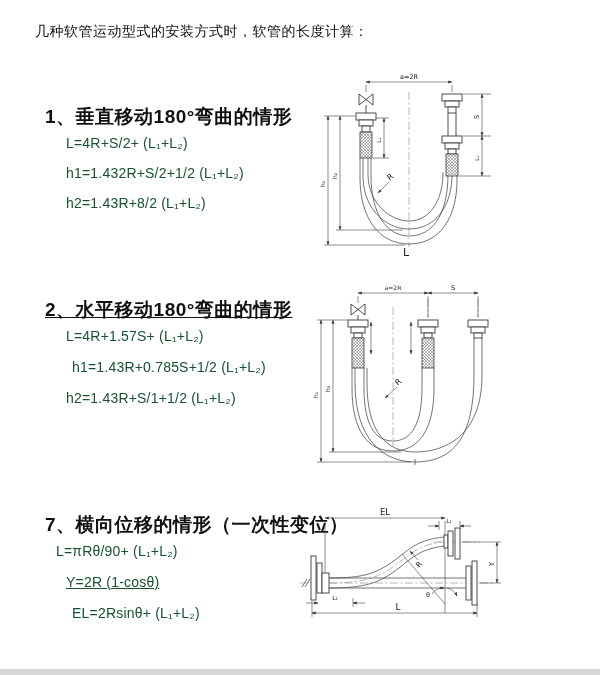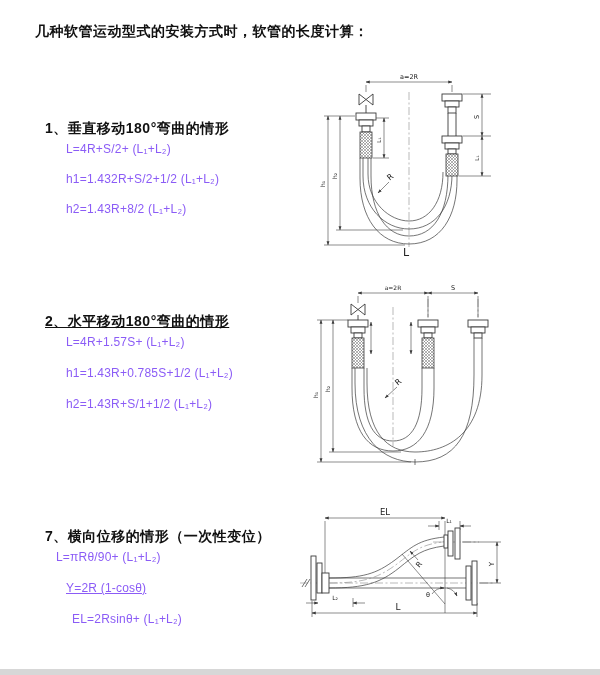--- a/index.html
+++ b/index.html
@@ -1,21 +1,21 @@
 <!DOCTYPE html>
 <html><head>
 <meta charset="utf-8">
 <style>
   html,body{margin:0;padding:0;}
   body{width:600px;height:675px;background:#ffffff;position:relative;overflow:hidden;
        font-family:"Liberation Sans","DejaVu Sans",sans-serif;color:#111;}
   .abs{position:absolute;}
-  .title{left:35px;top:23px;font-size:14px;font-weight:bold;letter-spacing:0.5px;white-space:nowrap;}
-  .sec-h{font-size:14px;font-weight:bold;letter-spacing:0.5px;white-space:nowrap;margin-top:16px;}
-  .formula{font-size:12px;letter-spacing:0.2px;white-space:nowrap;color:#8b5cf6;margin-top:7px;}
+  .title{left:35px;top:23px;font-size:14px;font-weight:normal;letter-spacing:0.5px;white-space:nowrap;}
+  .sec-h{font-size:19px;font-weight:bold;letter-spacing:0.5px;white-space:nowrap;}
+  .formula{font-size:14px;letter-spacing:0.2px;white-space:nowrap;color:#14532d;}
   .bottom-strip{left:0;top:669px;width:600px;height:6px;background:#d7d7d7;}
   svg{display:block;}
   svg text{font-family:"DejaVu Sans",sans-serif;fill:#222;}
   .dl{stroke:#3f3f3f;stroke-width:0.6;fill:none;}
   .ol{stroke:#3a3a3a;stroke-width:0.9;fill:none;}
   .tl{stroke:#3a3a3a;stroke-width:0.7;fill:none;}
   .cl{stroke:#8a8a8a;stroke-width:0.6;fill:none;stroke-dasharray:8 2.5 2 2.5;}
   .fl{fill:#ffffff;stroke:#3a3a3a;stroke-width:0.9;}
 </style>
 </head>
@@ -23,21 +23,21 @@
 
 <div class="abs title">几种软管运动型式的安装方式时，软管的长度计算：</div>
 
 <div class="abs sec-h" style="left:45px;top:104px;">1、垂直移动180°弯曲的情形</div>
 <div class="abs formula" style="left:66px;top:135px;">L=4R+S/2+ (L₁+L₂)</div>
 <div class="abs formula" style="left:66px;top:165px;">h1=1.432R+S/2+1/2 (L₁+L₂)</div>
 <div class="abs formula" style="left:66px;top:195px;">h2=1.43R+8/2 (L₁+L₂)</div>
 
 <div class="abs sec-h" style="left:45px;top:297px;text-decoration:underline;">2、水平移动180°弯曲的情形</div>
 <div class="abs formula" style="left:66px;top:328px;">L=4R+1.57S+ (L₁+L₂)</div>
-<div class="abs formula" style="left:66px;top:359px;">h1=1.43R+0.785S+1/2 (L₁+L₂)</div>
+<div class="abs formula" style="left:72px;top:359px;">h1=1.43R+0.785S+1/2 (L₁+L₂)</div>
 <div class="abs formula" style="left:66px;top:390px;">h2=1.43R+S/1+1/2 (L₁+L₂)</div>
 
 <div class="abs sec-h" style="left:45px;top:512px;">7、横向位移的情形（一次性变位）</div>
 <div class="abs formula" style="left:56px;top:543px;">L=πRθ/90+ (L₁+L₂)</div>
 <div class="abs formula" style="left:66px;top:574px;text-decoration:underline;">Y=2R (1-cosθ)</div>
 <div class="abs formula" style="left:72px;top:605px;">EL=2Rsinθ+ (L₁+L₂)</div>
 
 <svg class="abs" style="left:305px;top:66px;" width="290" height="196" viewBox="0 0 290 196">
   <defs>
     <marker id="arrD1" viewBox="0 0 10 10" refX="9" refY="5" markerWidth="7" markerHeight="7" orient="auto-start-reverse">

